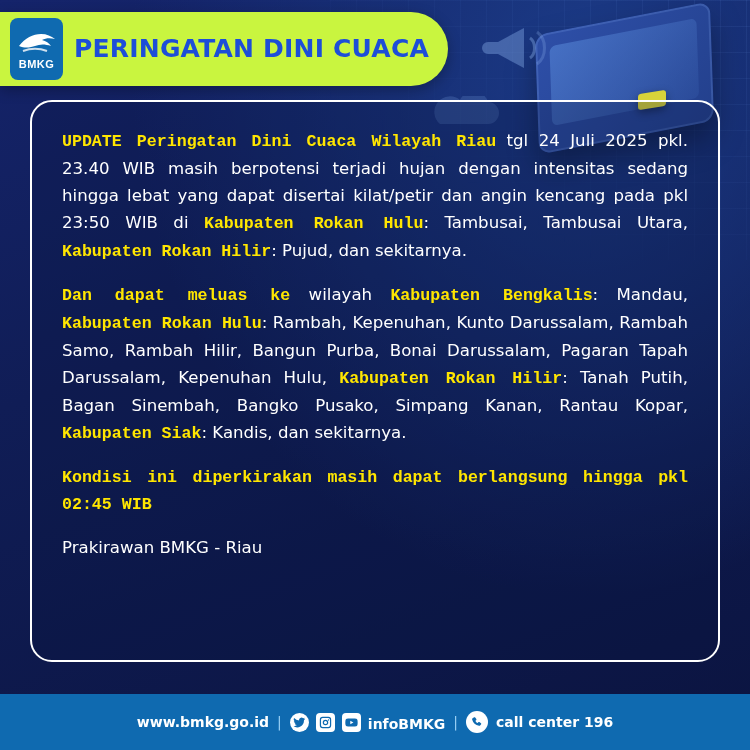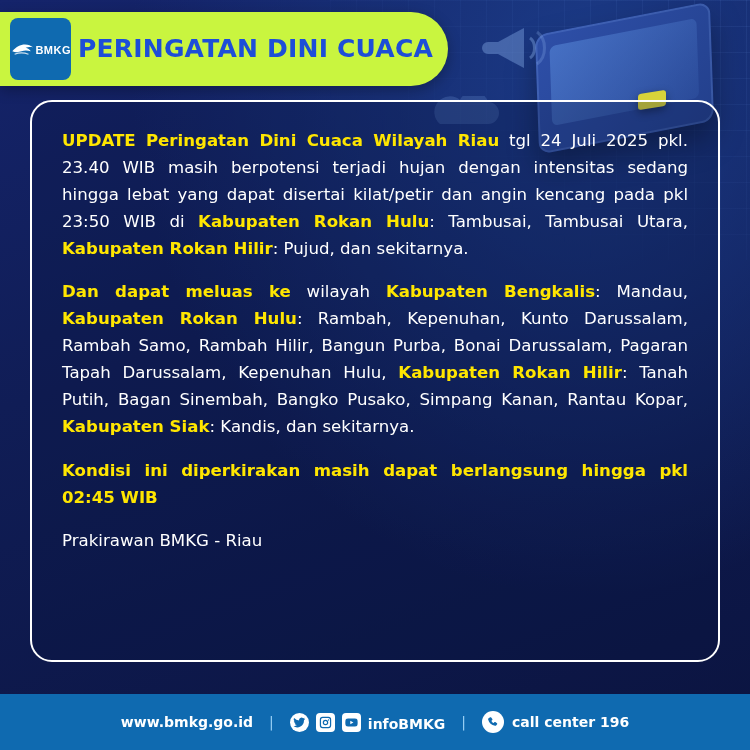--- a/index.html
+++ b/index.html
@@ -59,24 +59,24 @@
   .header-band {
     position: absolute; left: 0; top: 12px;
     width: 448px; height: 74px;
     background: #c9f53f;
     border-top-right-radius: 38px;
     border-bottom-right-radius: 38px;
     display: flex; align-items: center;
     box-shadow: 0 4px 14px rgba(0,0,0,.28);
   }
   .logo-box {
-    width: 61px; height: 62px; margin-left: 10px; flex: 0 0 auto;
+    width: 53px; height: 62px; margin-left: 10px; flex: 0 0 auto;
     background: #0f6ab0;
     border-radius: 8px;
-    display: flex; flex-direction: row; align-items: center; justify-content: center;
+    display: flex; flex-direction: column; align-items: center; justify-content: center;
     color: #fff;
   }
   .logo-mark { width: 44px; height: 28px; }
   .logo-text {
     font-size: 11px; font-weight: 700; letter-spacing: .5px; margin-top: 2px;
     font-family: "Liberation Sans", sans-serif;
   }
   .header-title {
     flex: 1; text-align: center; padding: 0 12px 0 4px;
     color: #1d4ed8; font-weight: 700; font-size: 25px; line-height: 1.12;
@@ -96,29 +96,29 @@
   .body-text {
     color: #ffffff;
     font-size: 16.6px;
     line-height: 1.62;
     text-align: justify;
     font-family: "DejaVu Sans", sans-serif;
     font-weight: 700;
   }
   .body-text p { margin-bottom: 17px; }
   .body-text p:last-child { margin-bottom: 15px; }
-  .hl { color: #ffe600; }
+  .hl { color: #ffe600; font-family: Liberation Mono, monospace; }
   .reg { font-weight: 400; }
   .sign { font-weight: 400; color:#ffffff; }
 
   
   .footer {
     position: absolute; left: 0; right: 0; bottom: 0; height: 56px;
     background: #0f6ab0;
-    display: flex; align-items: center; justify-content: center; gap: 16px;
+    display: flex; align-items: center; justify-content: center; gap: 8px;
     color: #ffffff;
     font-size: 14px; font-weight: 700;
     font-family: "DejaVu Sans", sans-serif;
   }
   .footer .sep { color: #9ad0f5; font-weight: 400; }
   .social { display: flex; align-items: flex-end; gap: 7px; }
   .sicon {
     width: 19px; height: 19px; border-radius: 4px;
     background: #ffffff; color: #0f6ab0;
     display: inline-flex; align-items: center; justify-content: center;

